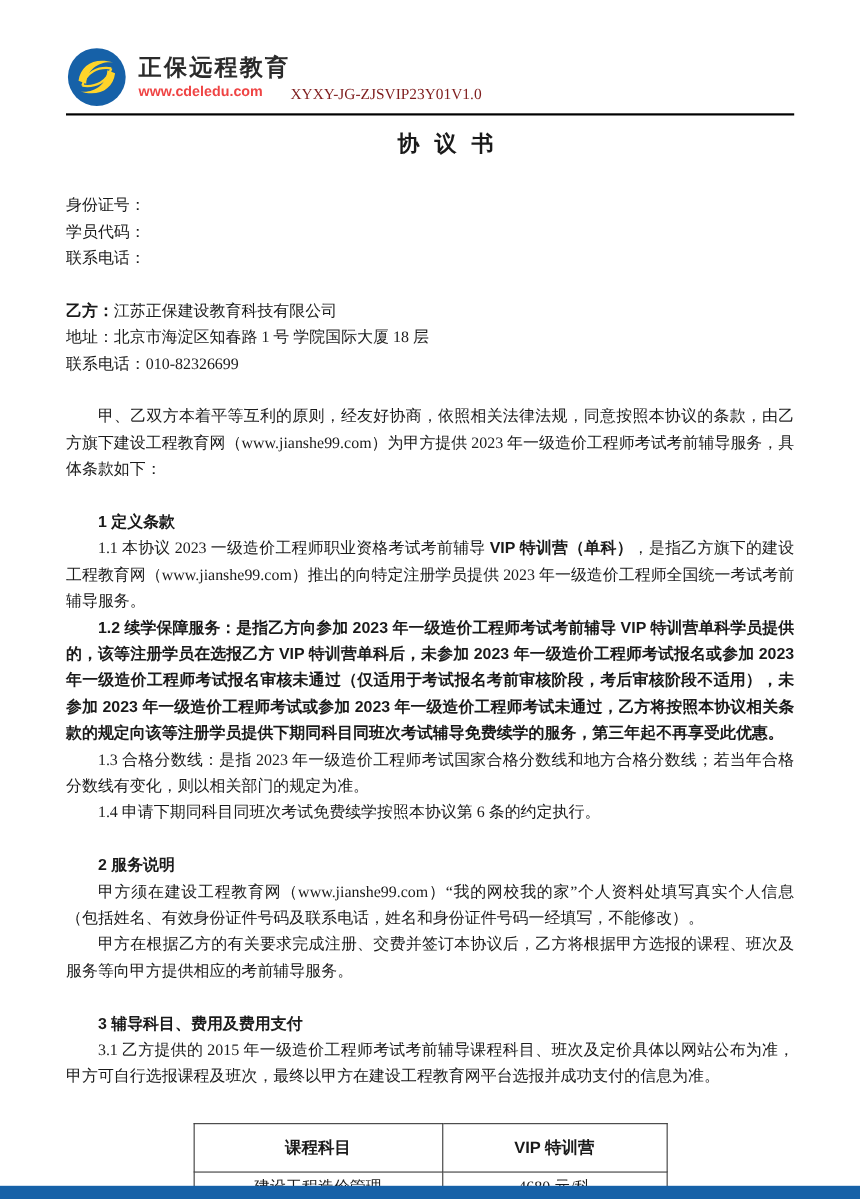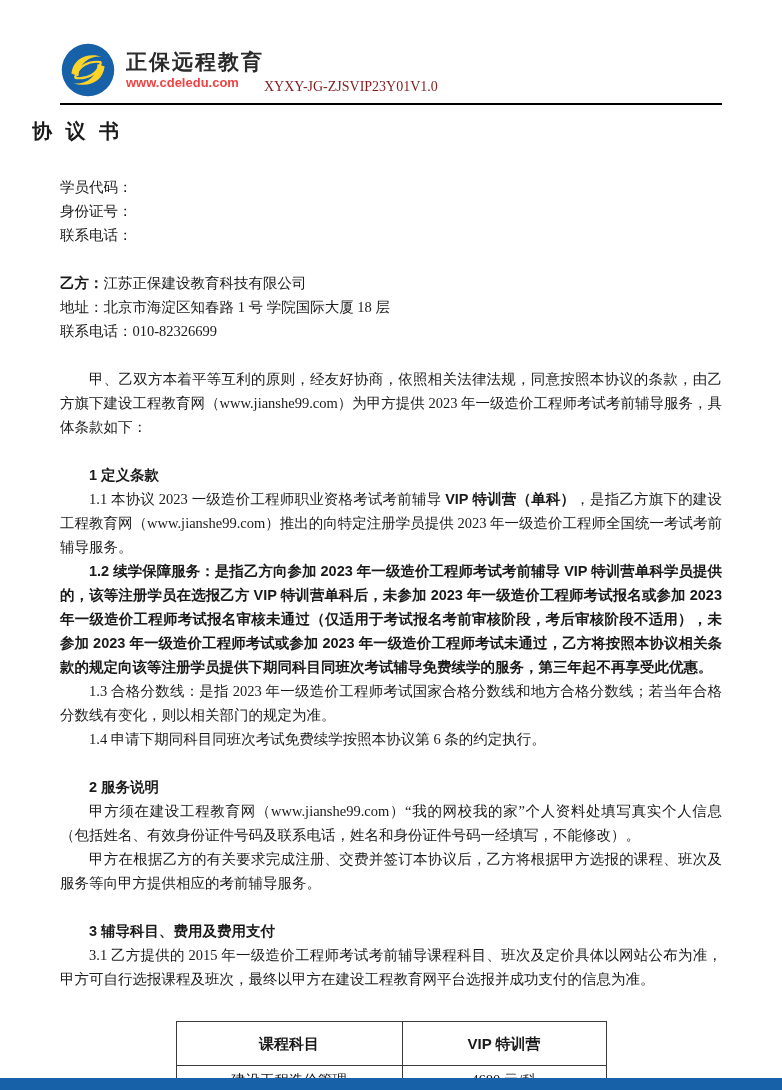--- a/index.html
+++ b/index.html
@@ -33,20 +33,21 @@
     font-family:"Liberation Sans","DejaVu Sans",sans-serif;
     font-weight:700;font-size:13px;line-height:16px;color:#ef4444;
   }
   .doc-code{
     font-family:"Liberation Serif","DejaVu Serif",serif;
     font-size:14px;line-height:18px;color:#7f1d1d;padding-bottom:2px;
   }
   .header-rule{border-bottom:2.5px solid #000;margin-top:5px;}
   
   .page-title{
+    text-align:center;
     font-family:"Liberation Sans","DejaVu Sans",sans-serif;
     font-weight:700;font-size:20px;line-height:28px;
     letter-spacing:4px;
     margin-top:12px;
     margin-left:32px;
   }
   
   .doc-body{padding:30px 60px 0 60px;}
   .doc-body p{margin:0;}
   .doc-body .line{text-align:left;}
@@ -108,22 +109,22 @@
       </div>
       <div class="doc-code">XYXY-JG-ZJSVIP23Y01V1.0</div>
     </div>
     <div class="header-rule"></div>
   </div>
 
   <h1 class="page-title">协 议 书</h1>
 
   <div class="doc-body">
     <div>
+        <p class="line"><span>身份证号：</span></p>
         <p class="line"><span>学员代码：</span></p>
-        <p class="line"><span>身份证号：</span></p>
         <p class="line"><span>联系电话：</span></p>
         <p class="line gap"><span class="b">乙方：</span><span>江苏正保建设教育科技有限公司</span></p>
         <p class="line"><span>地址：北京市海淀区知春路 1 号  学院国际大厦 18 层</span></p>
         <p class="line"><span>联系电话：010-82326699</span></p>
         <p class="p gap"><span>甲、乙双方本着平等互利的原则，经友好协商，依照相关法律法规，同意按照本协议的条款，由乙方旗下建设工程教育网（</span><span class="u">www.jianshe99.com</span><span>）为甲方提供 2023 年一级造价工程师考试考前辅导服务，具体条款如下：</span></p>
         <p class="heading gap"><span class="b">1 定义条款</span></p>
         <p class="p"><span>1.1 本协议 2023 一级造价工程师职业资格考试考前辅导 </span><span class="b">VIP 特训营（单科）</span><span>，是指乙方旗下的建设工程教育网（</span><span class="u">www.jianshe99.com</span><span>）推出的向特定注册学员提供 2023 年一级造价工程师全国统一考试考前辅导服务。</span></p>
         <p class="p"><span class="b">1.2 续学保障服务：是指乙方向参加 2023 年一级造价工程师考试考前辅导 VIP 特训营单科学员提供的，该等注册学员在选报乙方 VIP 特训营单科后，</span><span class="b u">未参加 2023 年一级造价工程师考试报名或参加 2023 年一级造价工程师考试报名审核未通过（仅适用于考试报名考前审核阶段，考后审核阶段不适用），未参加 2023 年一级造价工程师考试或参加 2023 年一级造价工程师考试未通过，乙方将按照本协议相关条款的规定向该等注册学员提供下期同科目同班次考试辅导免费续学的服务，</span><span class="b">第三年起不再享受此优惠。</span></p>
         <p class="p"><span>1.3 合格分数线：是指 2023 年一级造价工程师考试国家合格分数线和地方合格分数线；若当年合格分数线有变化，则以相关部门的规定为准。</span></p>
         <p class="p"><span>1.4 申请下期同科目同班次考试免费续学按照本协议第 6 条的约定执行。</span></p>

